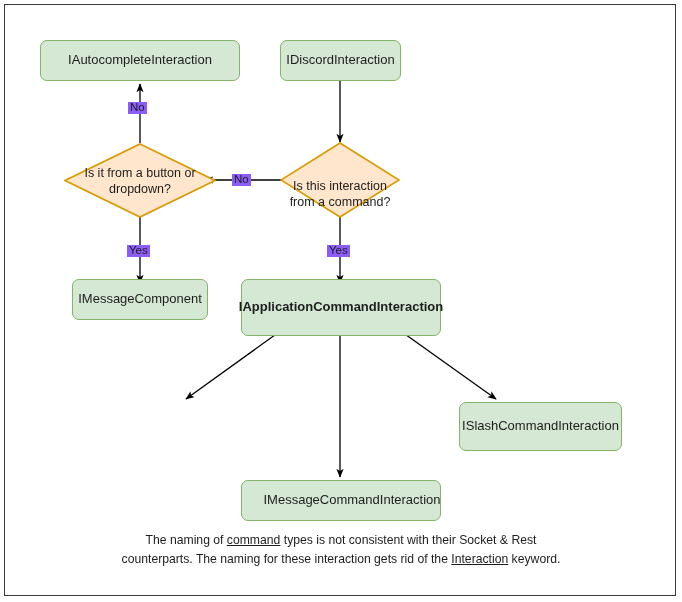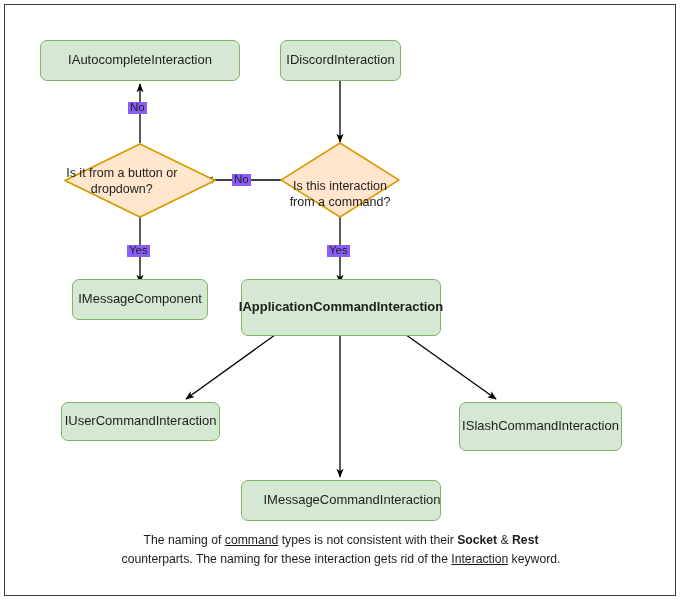--- a/index.html
+++ b/index.html
@@ -6,30 +6,30 @@
   body{width:682px;height:602px;overflow:hidden;
        font-family:"Liberation Sans","DejaVu Sans",sans-serif;}
   #page-frame{position:absolute;left:4px;top:4px;width:672px;height:592px;
               border:1px solid #3c3c3c;box-sizing:border-box;background:#fff;}
   #canvas{position:absolute;left:0;top:0;width:682px;height:602px;border-radius:7px;}
   svg#wires{position:absolute;left:0;top:0;width:682px;height:602px;overflow:visible;}
   .node{position:absolute;box-sizing:border-box;display:flex;align-items:center;
         justify-content:center;text-align:center;}
   .box{background:#d5e8d4;border:1px solid #82b366;border-radius:7px;
        font-size:13px;color:#1d1d1d;line-height:1.25;padding:0 6px;}
-  .diamond-wrap{position:absolute;display:flex;align-items:center;justify-content:flex-start;}
+  .diamond-wrap{position:absolute;display:flex;align-items:center;justify-content:center;}
   .diamond-shape{position:absolute;left:0;top:0;width:100%;height:100%;}
   .diamond-text{position:relative;z-index:2;font-size:12.5px;color:#1d1d1d;
                 line-height:1.28;text-align:center;width:76%;}
   .edge-label{position:absolute;font-size:11.5px;color:#1d1d1d;background:#8b5cf6;
               padding:0 2px;white-space:nowrap;line-height:1;}
   #caption{position:absolute;left:120px;top:531px;width:442px;text-align:center;
            font-size:12.2px;color:#1d1d1d;line-height:1.55;}
   #caption u{text-decoration:underline;}
-  #caption b{font-weight:bold;}
+  #caption b{font-weight:normal;}
 </style>
 </head>
 <body>
 
 <div id="page-frame"></div>
 
 <div id="canvas">
 
   <svg id="wires" viewBox="0 0 682 602">
     <defs>
@@ -78,23 +78,20 @@
   </div>
 
   <div class="node box" style="left:72px;top:279px;width:136px;height:41px;">
     <span>IMessageComponent</span>
   </div>
 
   <div class="node box" style="left:241px;top:279px;width:200px;height:57px;font-weight:bold;">
     <span>IApplicationCommandInteraction</span>
   </div>
 
-  <div class="node box" style="left:61px;top:402px;width:159px;height:39px;">
-    <span>IUserCommandInteraction</span>
-  </div>
 
   <div class="node box" style="left:459px;top:402px;width:163px;height:49px;">
     <span>ISlashCommandInteraction</span>
   </div>
 
   <div class="node box" style="left:241px;top:480px;width:200px;height:41px;padding-left:28px;">
     <span>IMessageCommandInteraction</span>
   </div>
 
   <div class="edge-label" style="left:128px;top:102px;">No</div>

